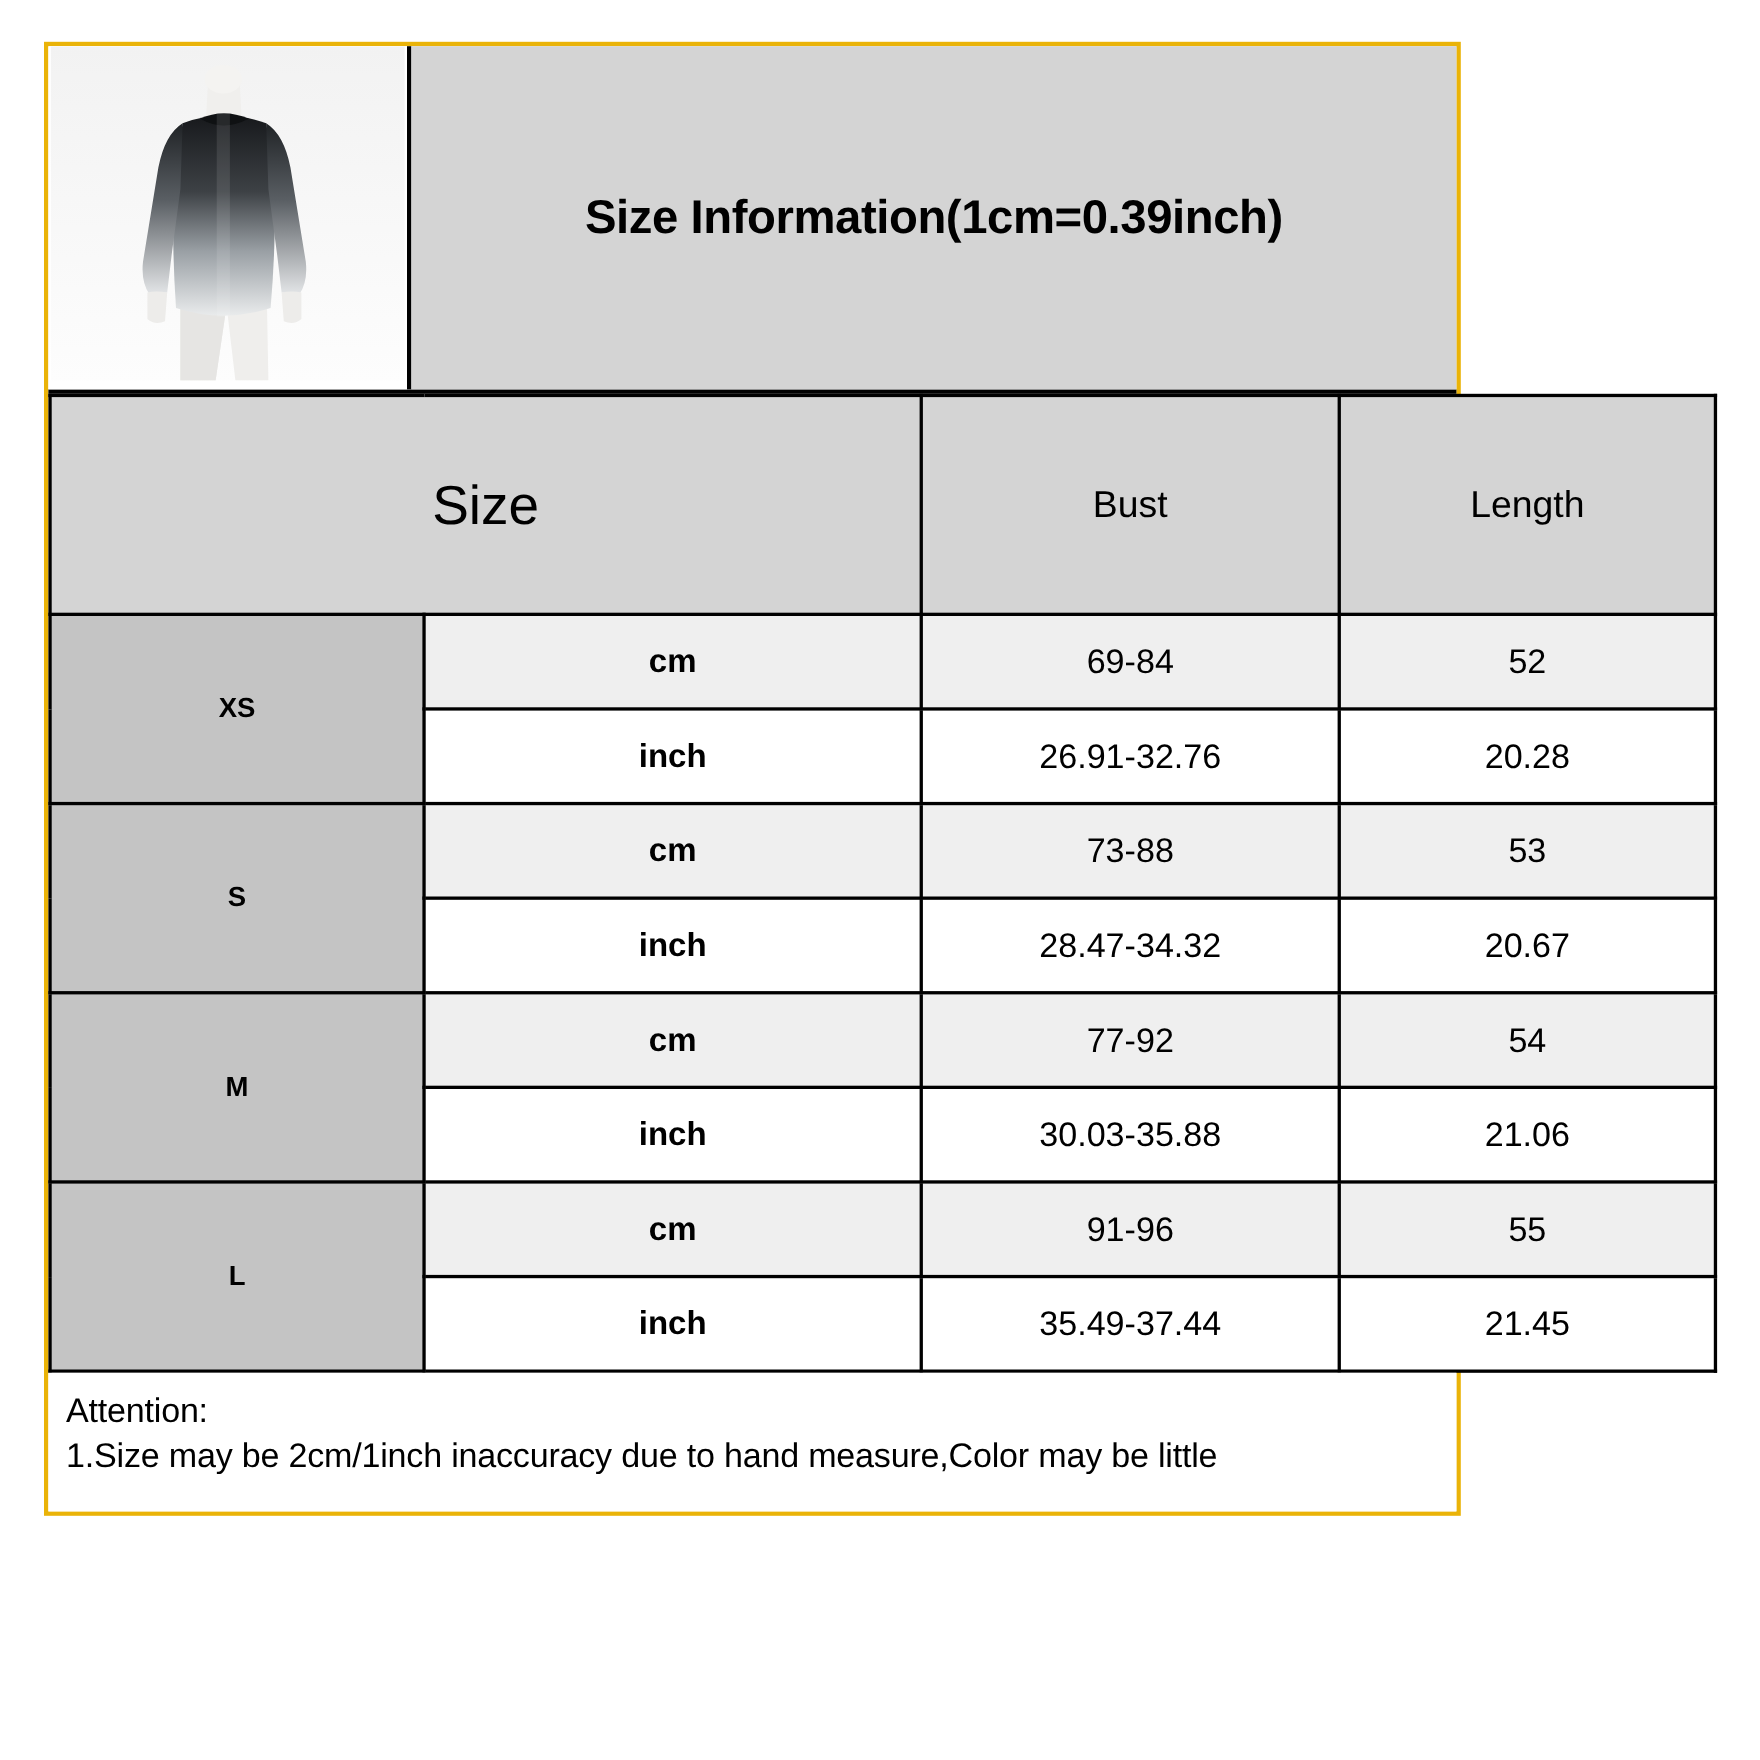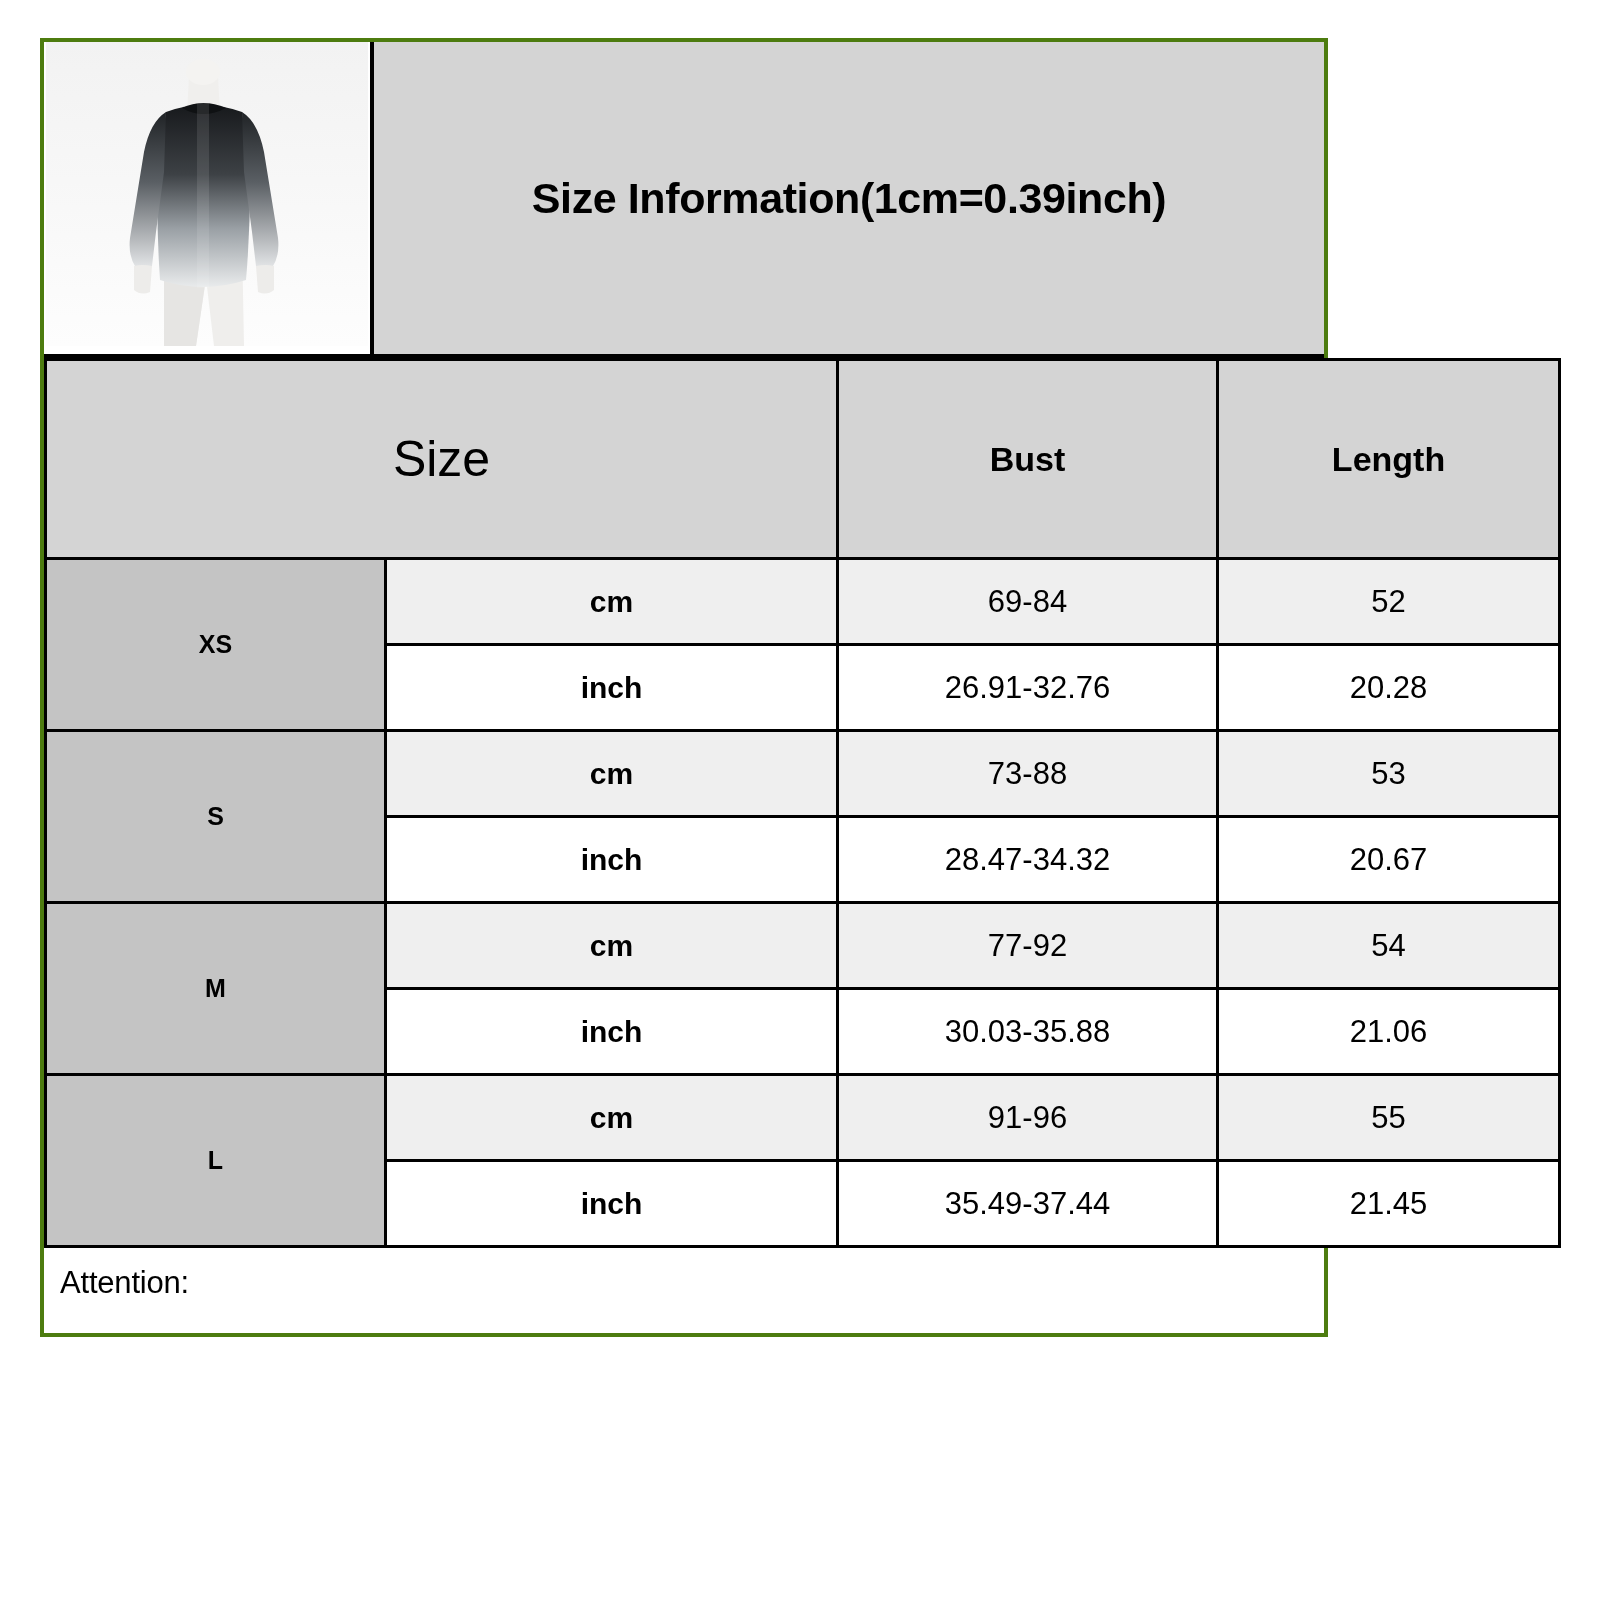--- a/index.html
+++ b/index.html
@@ -15,21 +15,21 @@
     overflow: hidden;
   }
   .page {
     position: relative;
     width: 1600px;
     height: 1600px;
     box-sizing: border-box;
     padding: 38px 38px 38px 40px;
   }
   .chart-frame {
-    border: 4px solid #4d7c0f;
+    border: 4px solid #eab308;
     width: 1288px;
     box-sizing: border-box;
   }
 
   
   .top-row {
     display: flex;
     align-items: stretch;
     border-bottom: 4px solid #000000;
     height: 312px;
@@ -81,21 +81,21 @@
 
   .hdr-size {
     background: #d4d4d4;
     font-size: 50px;
     font-weight: normal;
     height: 196px;
   }
   .hdr-metric {
     background: #d4d4d4;
     font-size: 34px;
-    font-weight: bold;
+    font-weight: normal;
     height: 196px;
   }
   .size-label {
     background: #c4c4c4;
     font-size: 25px;
     font-weight: bold;
   }
   .unit-cell {
     font-size: 30px;
     font-weight: bold;
@@ -242,16 +242,17 @@
         <tr class="row-inch">
           <td class="unit-cell">inch</td>
           <td class="val-cell">35.49-37.44</td>
           <td class="val-cell">21.45</td>
         </tr>
       </tbody>
     </table>
 
     <div class="attention">
       <p>Attention:</p>
+      <p>1.Size may be 2cm/1inch inaccuracy due to hand measure,Color may be little</p>
     </div>
 
   </div>
 </div>
 
 </body></html>

